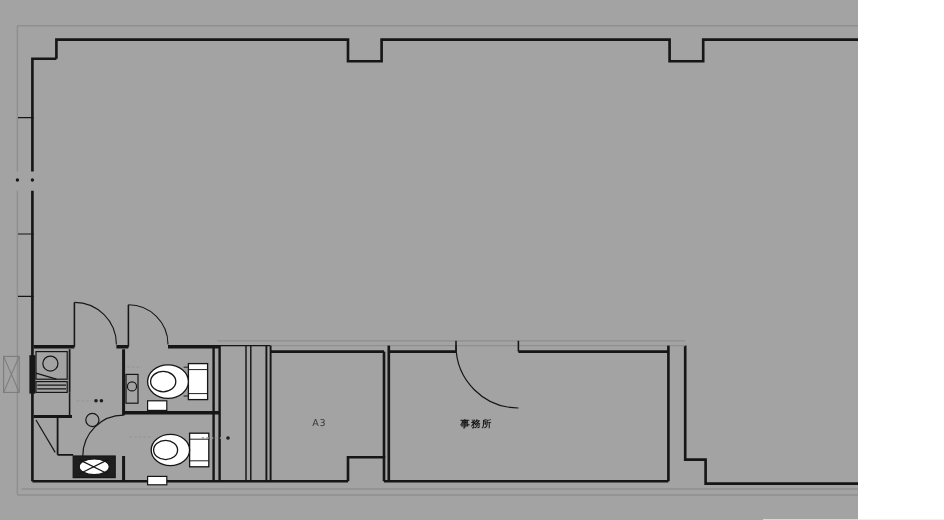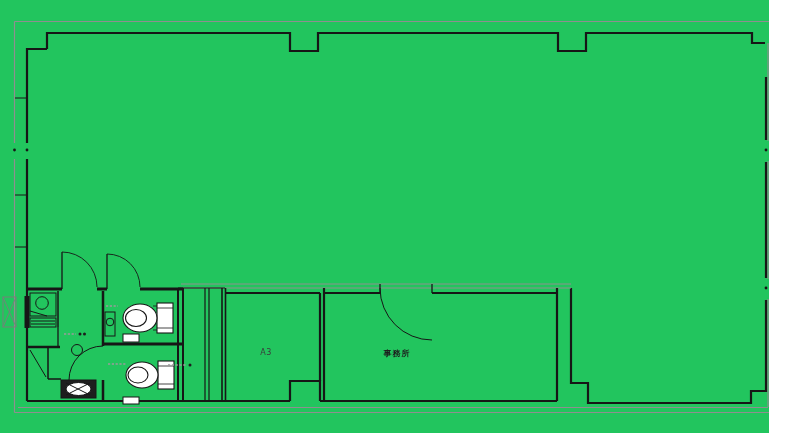--- a/index.html
+++ b/index.html
@@ -1,16 +1,16 @@
 <!DOCTYPE html>
 <html><head>
 <meta charset="utf-8">
 <style>
   html,body{margin:0;padding:0;background:#fff;}
-  .plan-wrap{position:relative;width:769px;height:433px;background:#22c55e;overflow:hidden;
+  .plan-wrap{position:relative;width:715px;height:433px;background:#a3a3a3;overflow:hidden;
              font-family:"DejaVu Sans","Liberation Sans",sans-serif;}
   svg{position:absolute;left:0;top:0;}
   text{font-family:"DejaVu Sans","Liberation Sans",sans-serif;}
   .room-label{fill:#3a3a3a;font-size:8px;letter-spacing:0.5px;}
   .room-label-bold{fill:#1d1d1d;font-size:8px;font-weight:bold;letter-spacing:1px;}
 </style>
 </head>
 <body>
 
 <div class="plan-wrap">

